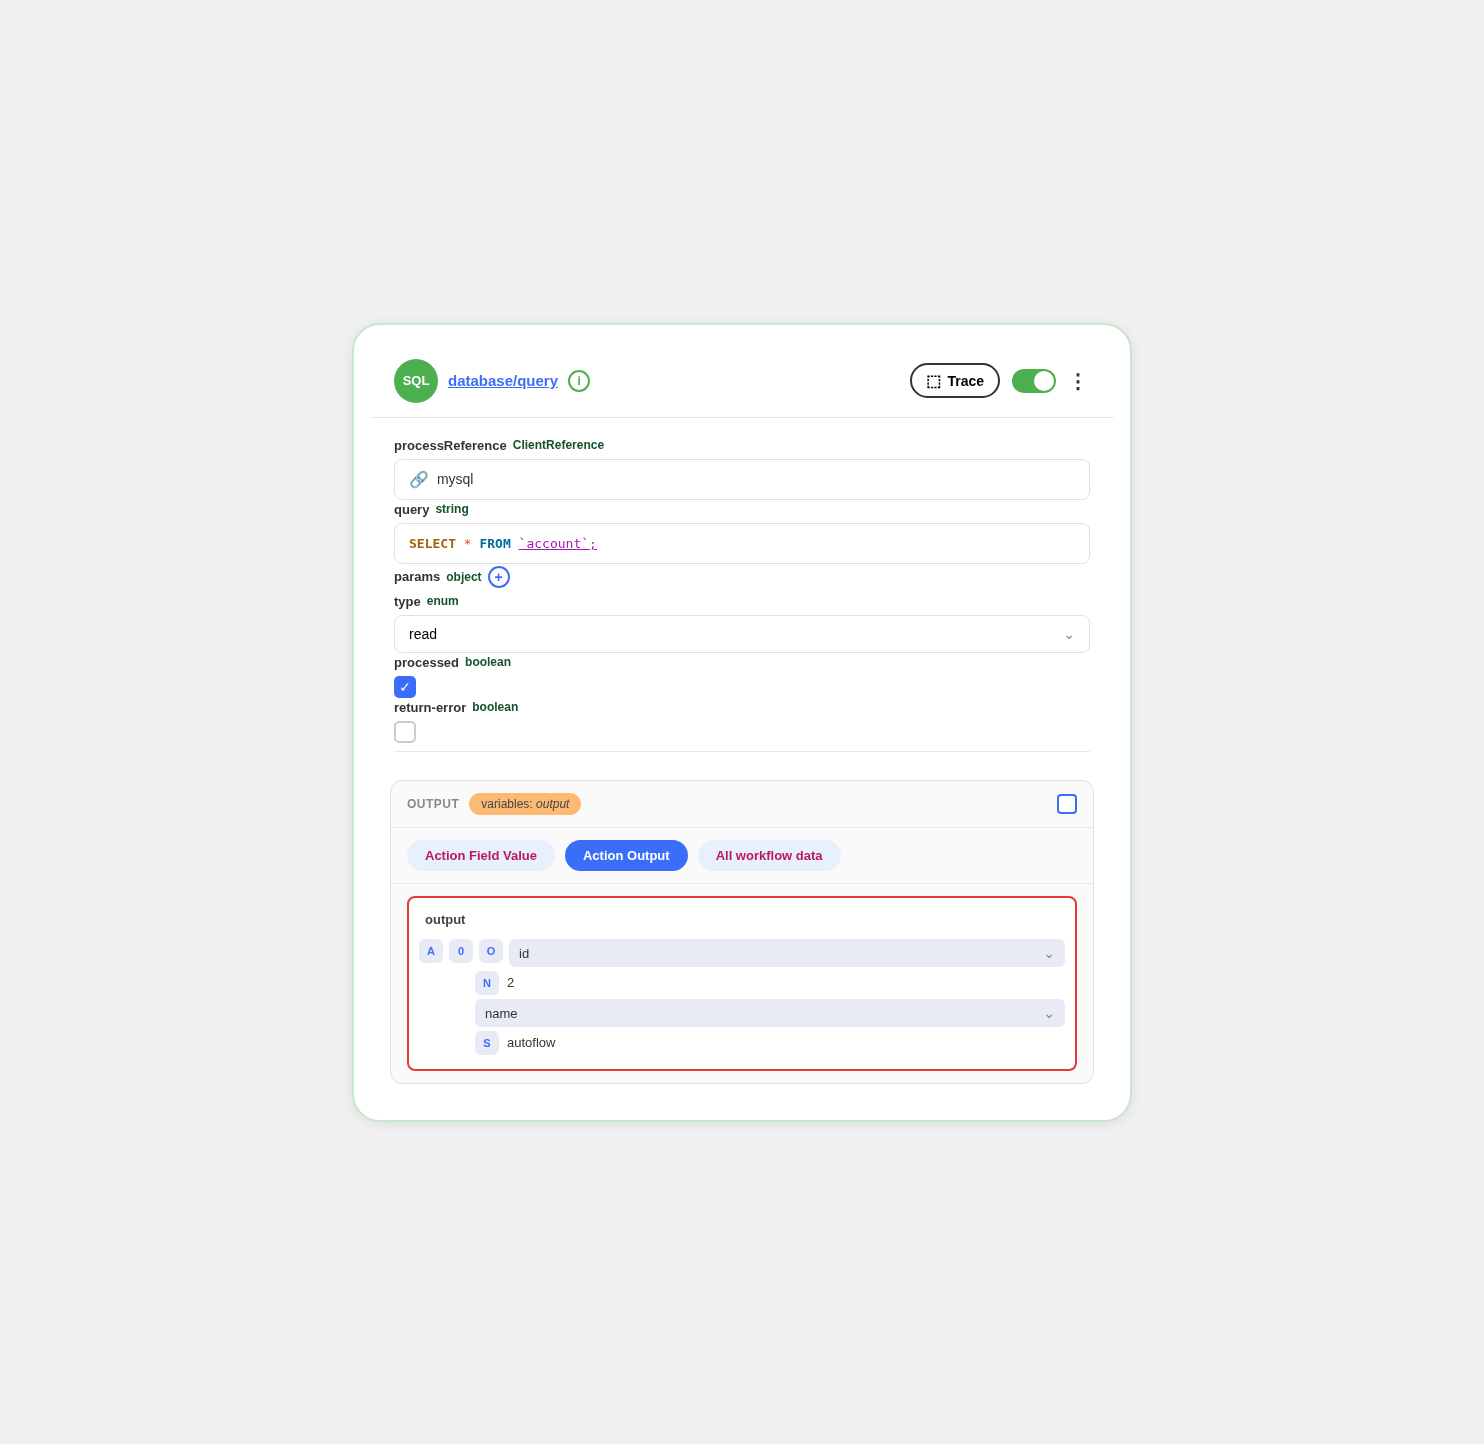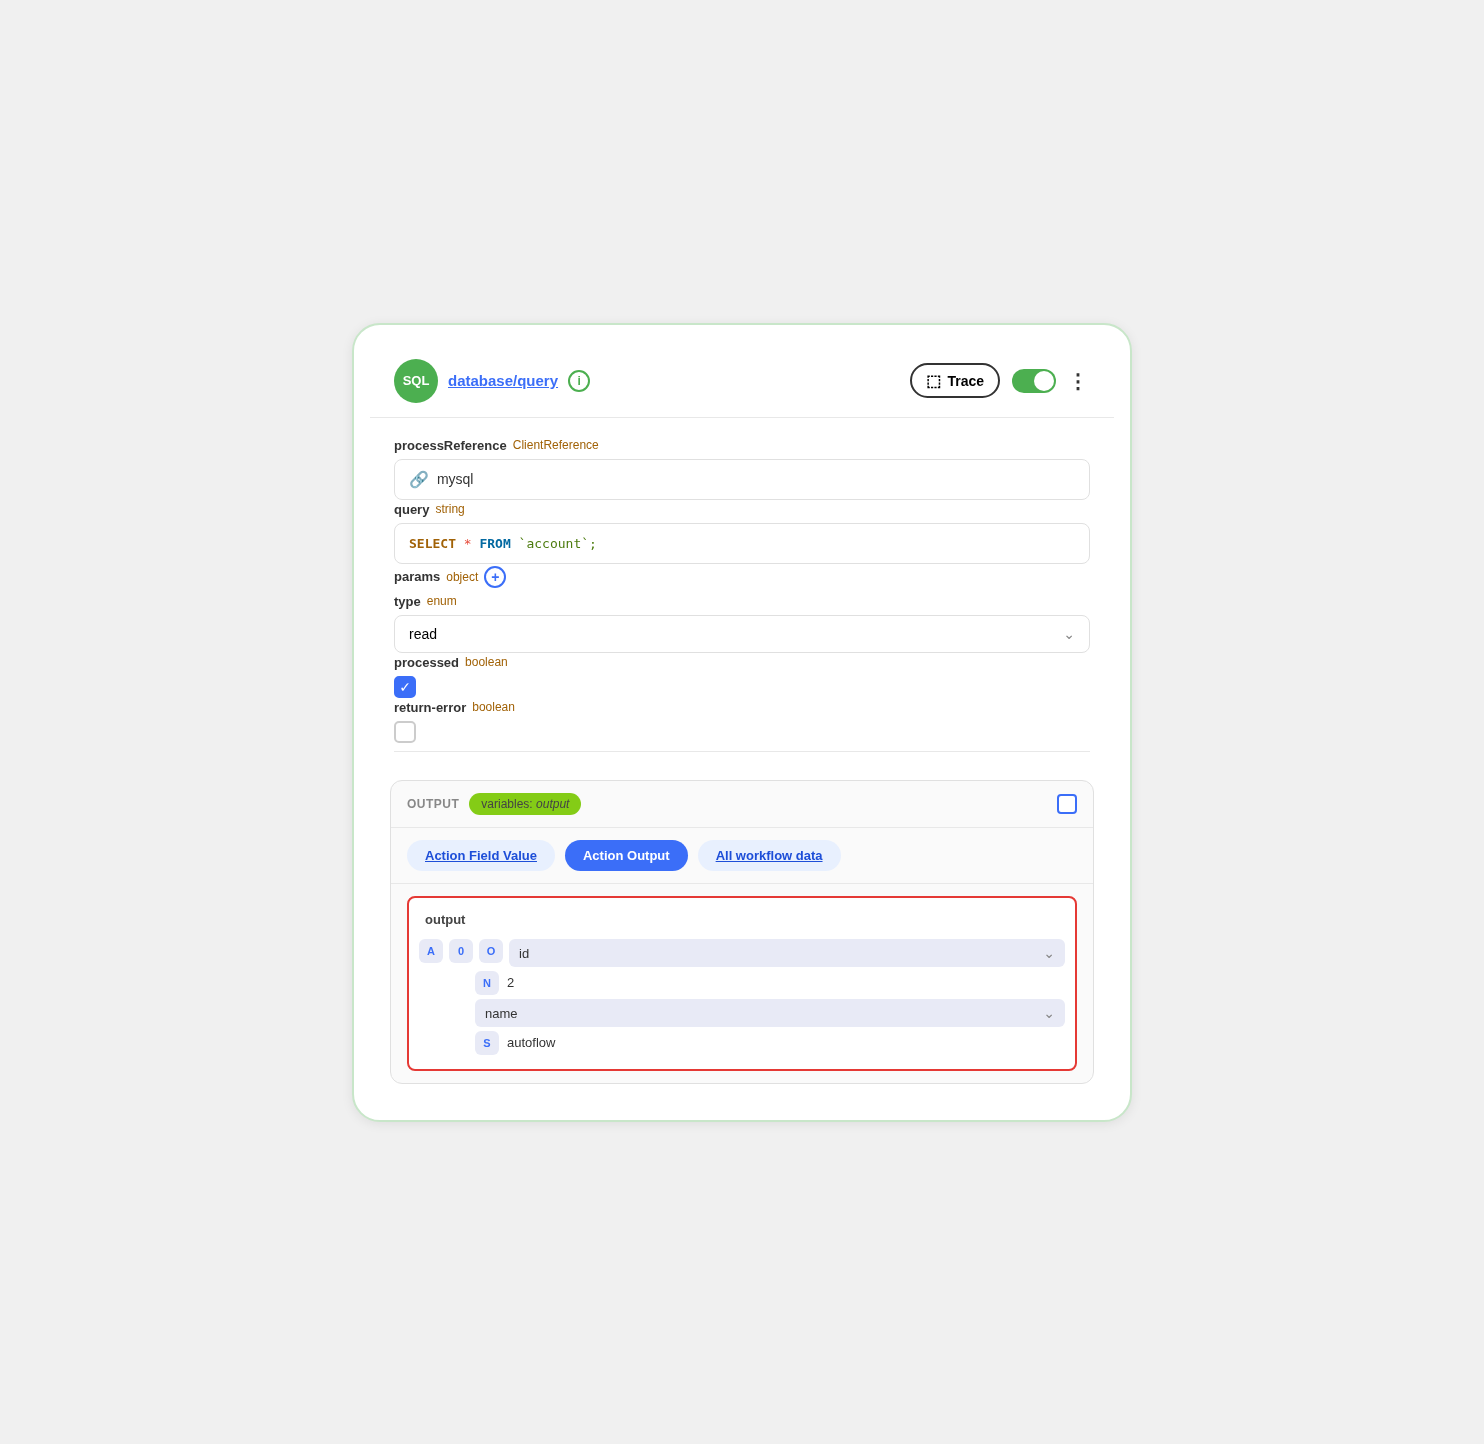--- a/index.html
+++ b/index.html
@@ -120,23 +120,23 @@
     .field-label {
       font-size: 13px;
       font-weight: 600;
       color: #333;
       margin-bottom: 6px;
       display: flex;
       align-items: center;
       gap: 6px;
     }
     .field-label-link {
-      color: #a16207;
+      color: #14532d;
       font-size: 12px;
-      font-weight: 400;
+      font-weight: 700;
     }
     .add-btn {
       width: 22px;
       height: 22px;
       border: 2px solid #3b6ef8;
       border-radius: 50%;
       display: flex;
       align-items: center;
       justify-content: center;
       color: #3b6ef8;
@@ -165,21 +165,21 @@
       border-radius: 8px;
       padding: 12px 14px;
       font-size: 13px;
       font-family: monospace;
       background: #fff;
       color: #333;
     }
     .code-field .kw-select { color: #a16207; font-weight: 600; }
     .code-field .kw-star { color: #e74c3c; }
     .code-field .kw-from { color: #0369a1; font-weight: 600; }
-    .code-field .kw-tick { color: #4d7c0f; }
+    .code-field .kw-tick { color: #a21caf; text-decoration: underline; }
 
     .select-field {
       border: 1px solid #e0e0e0;
       border-radius: 8px;
       padding: 10px 14px;
       font-size: 14px;
       width: 100%;
       display: flex;
       align-items: center;
       justify-content: space-between;
@@ -251,21 +251,21 @@
       gap: 10px;
       border-bottom: 1px solid #e8e8e8;
     }
     .output-label {
       font-size: 12px;
       font-weight: 700;
       color: #888;
       letter-spacing: 0.5px;
     }
     .output-badge {
-      background: #84cc16;
+      background: #fdba74;
       border-radius: 20px;
       padding: 4px 12px;
       font-size: 12px;
       color: #444;
     }
     .output-badge .italic {
       font-style: italic;
     }
     .checkbox-sm {
       width: 20px;
@@ -287,22 +287,21 @@
     .tab-btn {
       padding: 8px 18px;
       border-radius: 20px;
       font-size: 13px;
       font-weight: 600;
       cursor: pointer;
       border: none;
     }
     .tab-btn.inactive {
       background: #e8f0fe;
-      color: #1d4ed8;
-      text-decoration: underline;
+      color: #be185d;
     }
     .tab-btn.active {
       background: #3b6ef8;
       color: white;
     }
 
     
     .output-tree {
       border: 2px solid #e53935;
       border-radius: 8px;

